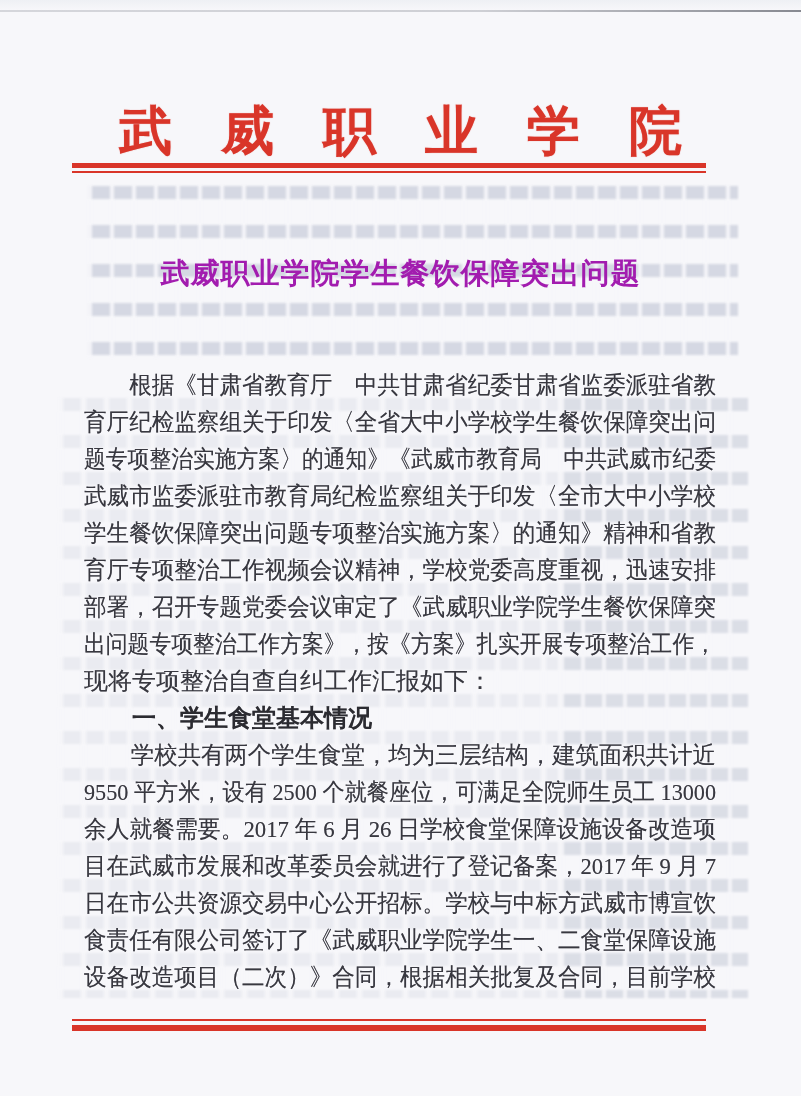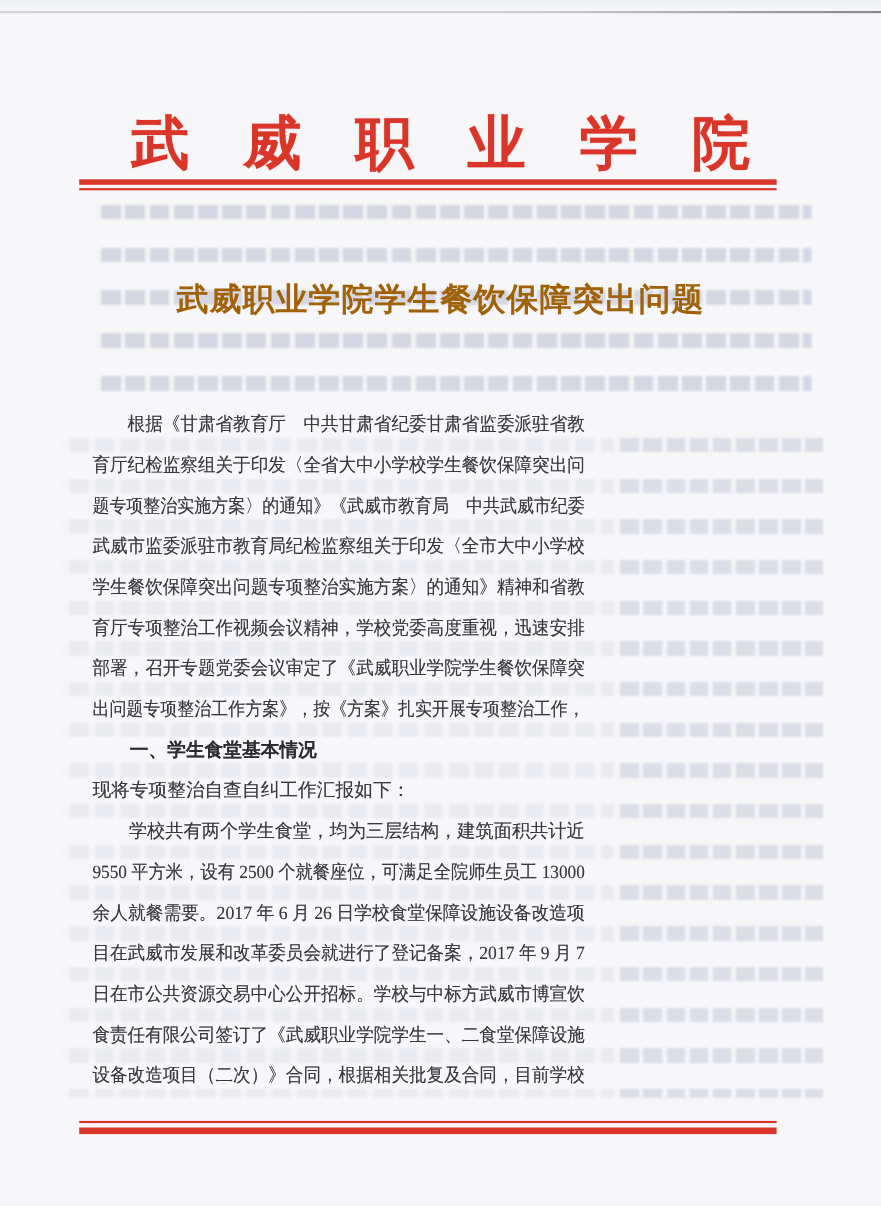--- a/index.html
+++ b/index.html
@@ -52,27 +52,27 @@
   .rule{position:absolute;left:72px;width:634px;background:var(--red);}
   .rule-thick{top:163px;height:5px;}
   .rule-thin{top:171px;height:2px;}
   .foot-thin{top:1019px;height:2px;}
   .foot-thick{top:1025px;height:6px;}
   
   .doc-title{
     position:absolute;top:247px;left:0;right:0;
     text-align:center;
     font-size:29px;line-height:53px;font-weight:700;
-    color:#a16207;
+    color:#a21caf;
     letter-spacing:1px;
   }
   
   .body-text{
     position:absolute;top:367px;left:84px;width:632px;
-    font-size:17px;color:#383840;
+    font-size:24px;color:#383840;
   }
   .line{
     height:37px;line-height:37px;
     white-space:nowrap;
     transform-origin:left center;
     text-shadow:0 0 .5px rgba(56,56,64,.5);
   }
   .indent{text-indent:2em;}
   .heading{font-weight:700;color:#2b2b31;}
 </style>
@@ -98,22 +98,22 @@
 
   <div class="body-text">
     <div class="line indent" style="transform: scaleX(0.940476);">根据《甘肃省教育厅　中共甘肃省纪委甘肃省监委派驻省教</div>
     <div class="line" style="transform: scaleX(0.940476);">育厅纪检监察组关于印发〈全省大中小学校学生餐饮保障突出问</div>
     <div class="line" style="transform: scaleX(0.908046);">题专项整治实施方案〉的通知》《武威市教育局　中共武威市纪委</div>
     <div class="line" style="transform: scaleX(0.940476);">武威市监委派驻市教育局纪检监察组关于印发〈全市大中小学校</div>
     <div class="line" style="transform: scaleX(0.940476);">学生餐饮保障突出问题专项整治实施方案〉的通知》精神和省教</div>
     <div class="line" style="transform: scaleX(0.940476);">育厅专项整治工作视频会议精神，学校党委高度重视，迅速安排</div>
     <div class="line" style="transform: scaleX(0.940476);">部署，召开专题党委会议审定了《武威职业学院学生餐饮保障突</div>
     <div class="line" style="transform: scaleX(0.908046);">出问题专项整治工作方案》，按《方案》扎实开展专项整治工作，</div>
+    <div class="line no-stretch">现将专项整治自查自纠工作汇报如下：</div>
     <div class="line indent heading no-stretch">一、学生食堂基本情况</div>
-    <div class="line no-stretch">现将专项整治自查自纠工作汇报如下：</div>
     <div class="line indent" style="transform: scaleX(0.975309);">学校共有两个学生食堂，均为三层结构，建筑面积共计近</div>
     <div class="line" style="transform: scaleX(0.923977);">9550 平方米，设有 2500 个就餐座位，可满足全院师生员工 13000</div>
     <div class="line" style="transform: scaleX(0.948949);">余人就餐需要。2017 年 6 月 26 日学校食堂保障设施设备改造项</div>
     <div class="line" style="transform: scaleX(0.940476);">目在武威市发展和改革委员会就进行了登记备案，2017 年 9 月 7</div>
     <div class="line" style="transform: scaleX(0.940476);">日在市公共资源交易中心公开招标。学校与中标方武威市博宣饮</div>
     <div class="line" style="transform: scaleX(0.940476);">食责任有限公司签订了《武威职业学院学生一、二食堂保障设施</div>
     <div class="line no-stretch" style="transform: scaleX(0.940476);">设备改造项目（二次）》合同，根据相关批复及合同，目前学校</div>
   </div>
 
   <div class="rule foot-thin"></div>

